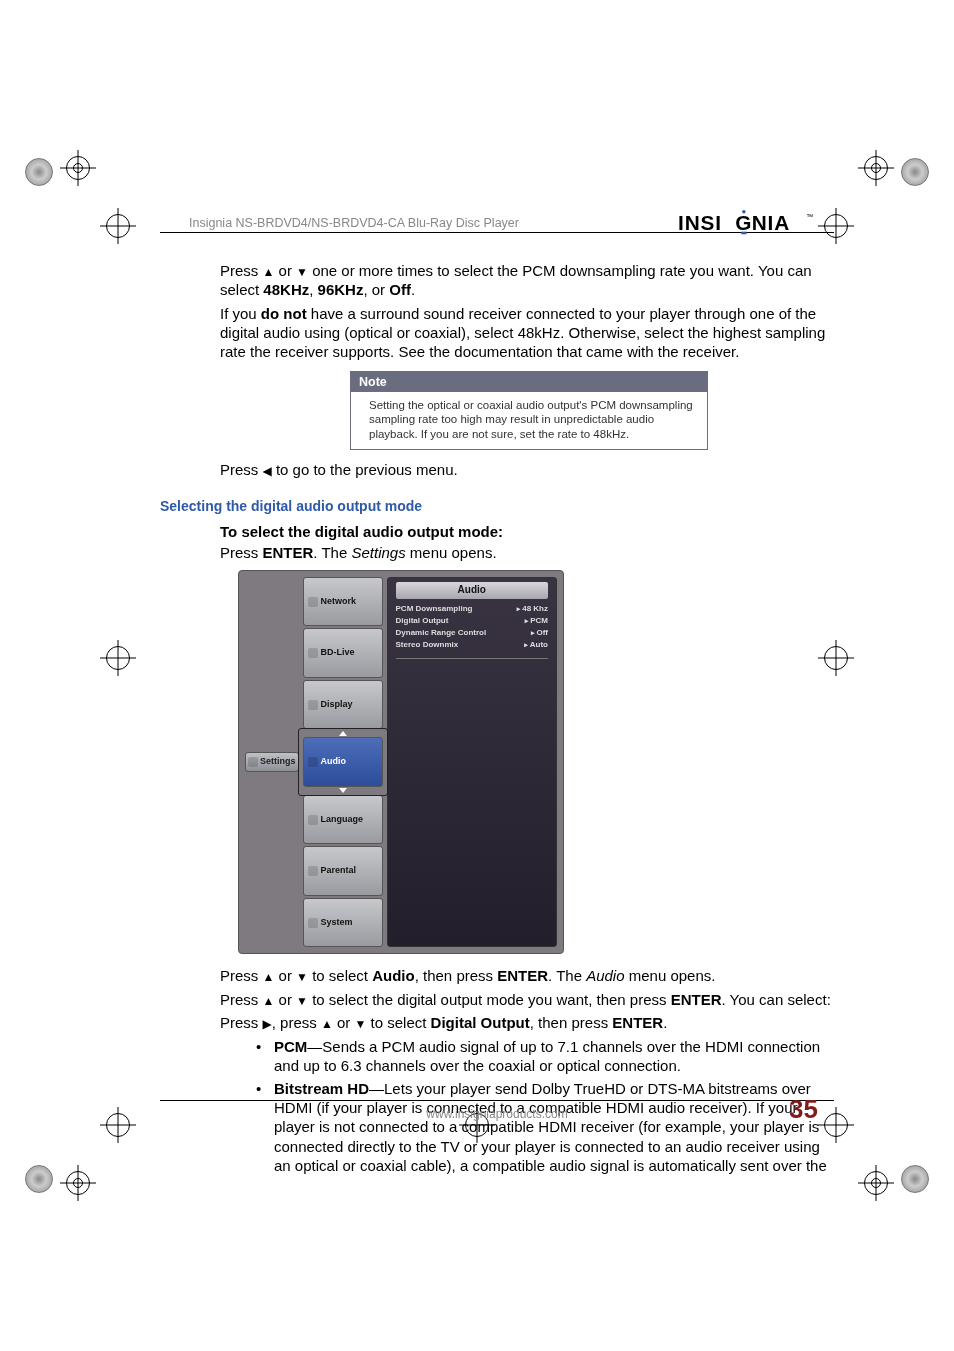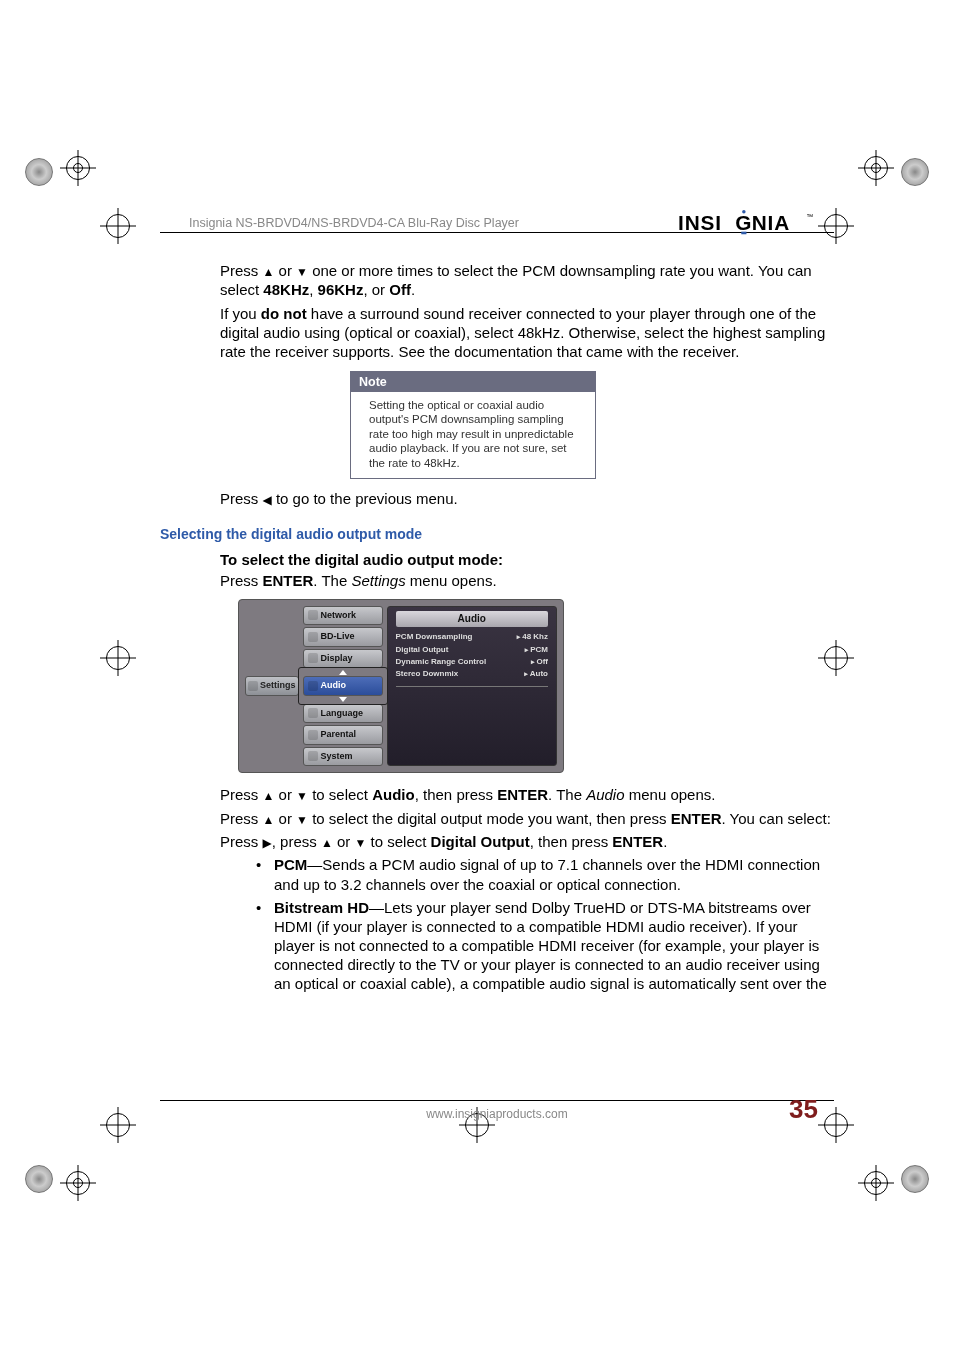--- a/index.html
+++ b/index.html
@@ -76,21 +76,21 @@
     font-weight: 700;
     font-size: 14px;
     margin: 18px 0 6px 0;
   }
   .sub-title {
     font-weight: 700; font-size: 15px;
     margin: 6px 0 2px 60px;
   }
   .note-box {
     margin: 10px 0 10px 190px;
-    width: 246px;
+    width: 358px;
     border: 1px solid #6a6c80;
   }
   .note-head {
     background: #6a6c80; color: #fff; font-weight: 700;
     font-size: 12.5px; padding: 2px 8px;
   }
   .note-body {
     font-size: 11.5px; padding: 6px 10px 8px 18px; color: #333;
     line-height: 1.25;
   }
@@ -122,21 +122,21 @@
     padding: 3px 2px; display: flex; align-items: center; gap: 2px;
   }
   .osd-mid {
     flex: 0 0 80px;
     display: flex; flex-direction: column; gap: 2px;
   }
   .osd-pill {
     background: linear-gradient(#c7c8cc,#9a9ba0);
     border: 1px solid #555; border-radius: 3px;
     color: #111; font-size: 9px; font-weight: 700;
-    padding: 3px 4px; display: flex; align-items: center; gap: 3px;
+    padding: 18px 4px; display: flex; align-items: center; gap: 3px;
   }
   .osd-pill.active {
     background: linear-gradient(#4d6db8,#2b4d9a);
     color: #fff;
   }
   .osd-icon { width: 10px; height: 10px; background: rgba(0,0,0,0.15); border-radius: 2px; display:inline-block; }
   .osd-right {
     flex: 1;
     background: linear-gradient(#3a3442,#221e2a);
     border: 1px solid #333; border-radius: 3px;
@@ -337,21 +337,21 @@
 
     <p class="para">
       <span>Press </span><span class="glyph">▲</span><span> or </span><span class="glyph">▼</span><span> to select the digital output mode you want, then press </span><b>ENTER</b><span>. You can select:</span>
     </p>
 
     <p class="para">
       <span>Press </span><span class="glyph">▶</span><span>, press </span><span class="glyph">▲</span><span> or </span><span class="glyph">▼</span><span> to select </span><b>Digital Output</b><span>, then press </span><b>ENTER</b><span>.</span>
     </p>
 
     <ul class="bullets">
-      <li><b>PCM</b><span>—Sends a PCM audio signal of up to 7.1 channels over the HDMI connection and up to 3.2 channels over the coaxial or optical connection.</span></li>
+      <li><b>PCM</b><span>—Sends a PCM audio signal of up to 7.1 channels over the HDMI connection and up to 6.3 channels over the coaxial or optical connection.</span></li>
       <li><b>Bitstream HD</b><span>—Lets your player send Dolby TrueHD or DTS-MA bitstreams over HDMI (if your player is connected to a compatible HDMI audio receiver). If your player is not connected to a compatible HDMI receiver (for example, your player is connected directly to the TV or your player is connected to an audio receiver using an optical or coaxial cable), a compatible audio signal is automatically sent over the</span></li>
     </ul>
 
   </div>
 
   <div class="footer">
     <span class="footer-url">www.insigniaproducts.com</span>
     <span class="footer-pageno">35</span>
   </div>
 

